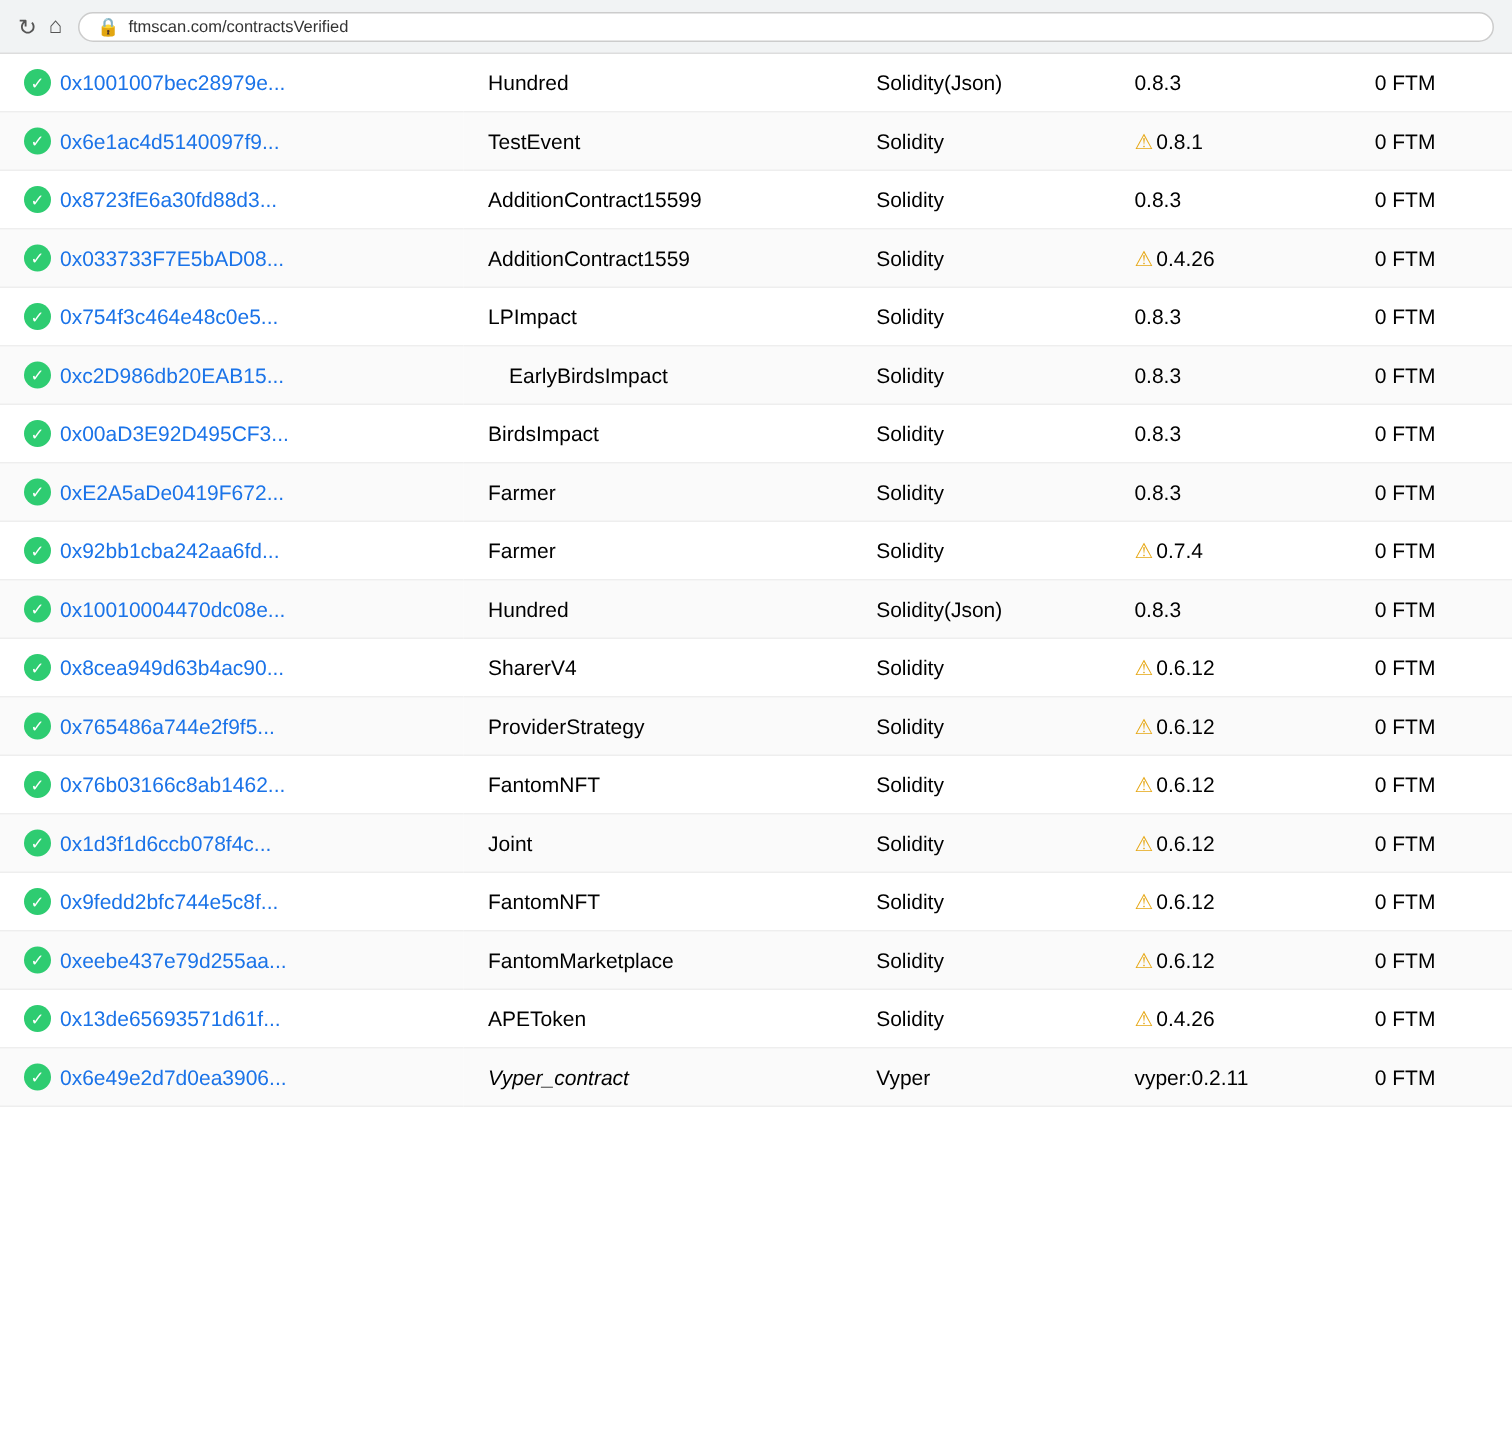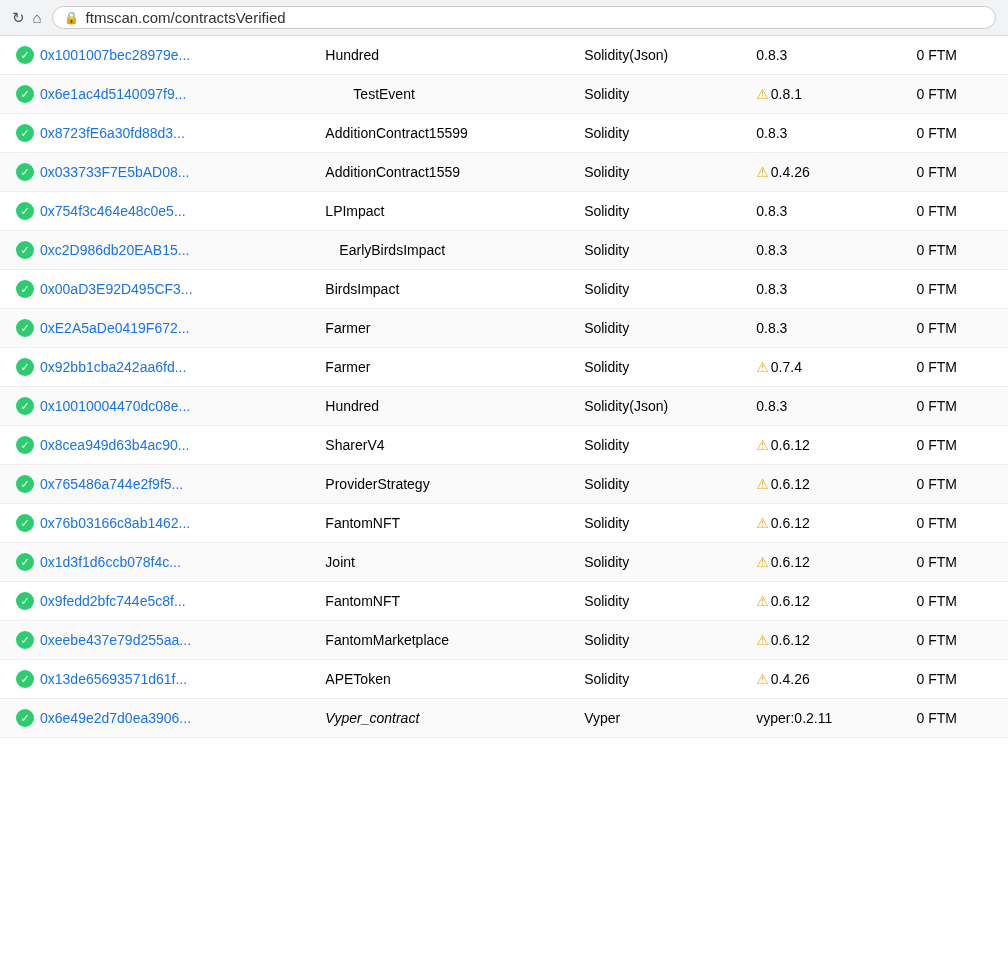--- a/index.html
+++ b/index.html
@@ -69,21 +69,21 @@
 </head>
 <body>
 
 <div class="browser-bar">
   <div class="browser-icons">
     <span style="cursor:pointer; font-size:15px;">↻</span>
     <span style="cursor:pointer; font-size:15px;">⌂</span>
   </div>
   <div style="display:flex; align-items:center; flex:1; background:#fff; border:1px solid #ccc; border-radius:12px; padding:2px 12px; gap:6px;">
     <span style="font-size:12px; color:#555;">🔒</span>
-    <span style="font-size:15px; color:#333;">ftmscan.com/contractsVerified</span>
+    <span style="font-size:11px; color:#333;">ftmscan.com/contractsVerified</span>
   </div>
 </div>
 
 <table>
   <tbody id="table-body">
   <tr>
         <td>
     <a class="addr-link" href="#">
       <span class="check-icon">✓</span>
       <span>0x1001007bec28979e...</span>
@@ -94,21 +94,21 @@
         <td class="version-cell"><span>0.8.3</span></td>
         <td class="ftm-cell">0 FTM</td>
       </tr>
       <tr>
         <td>
     <a class="addr-link" href="#">
       <span class="check-icon">✓</span>
       <span>0x6e1ac4d5140097f9...</span>
     </a>
   </td>
-        <td><span style="font-style: normal; margin-left: 28px;">TestEvent</span></td>
+        <td><span style="font-style: normal;">TestEvent</span></td>
         <td>Solidity</td>
         <td class="version-cell"><span class="warn-icon">⚠</span><span>0.8.1</span></td>
         <td class="ftm-cell">0 FTM</td>
       </tr>
       <tr>
         <td>
     <a class="addr-link" href="#">
       <span class="check-icon">✓</span>
       <span>0x8723fE6a30fd88d3...</span>
     </a>

